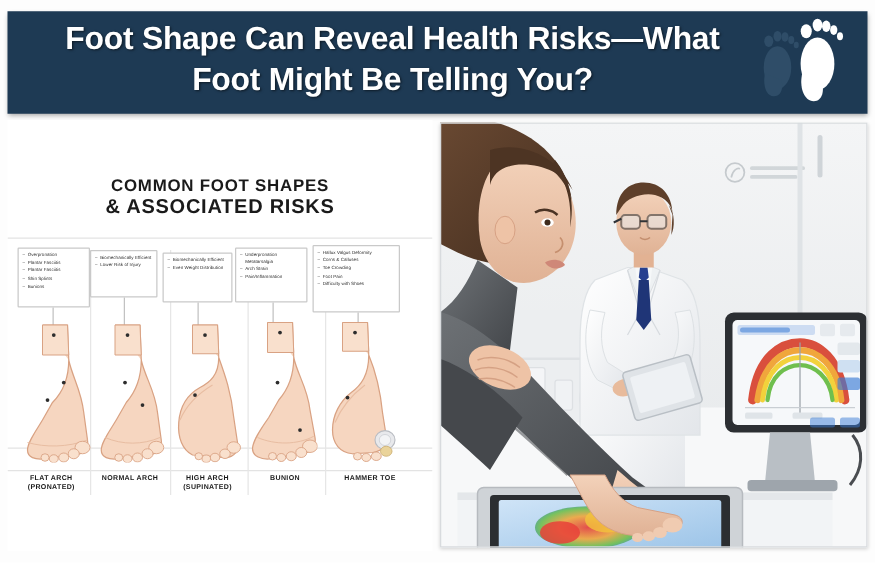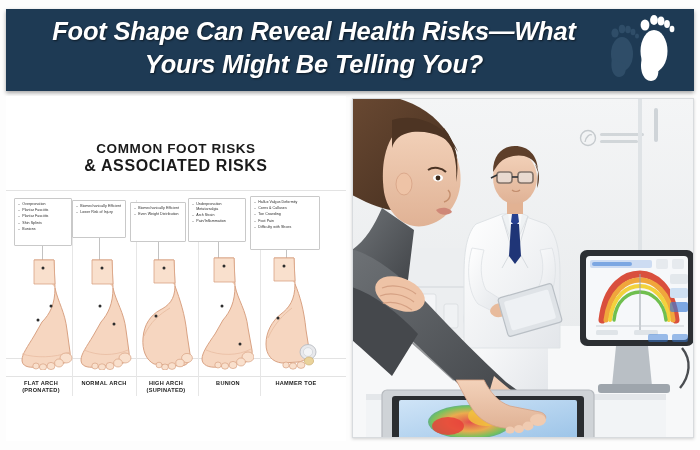--- a/index.html
+++ b/index.html
@@ -9,21 +9,20 @@
     font-family:"Liberation Sans",sans-serif;
   }
   .page{position:relative;width:700px;height:450px;background:#fdfdfd;}
 
   
   .banner{
     position:absolute;left:6px;top:9px;width:688px;height:82px;
     background:#1e3a54;
     box-shadow:0 2px 4px rgba(0,0,0,.35);
     overflow:hidden;
-    font-style:italic;
   }
   .banner-title{
     position:absolute;left:8px;top:6px;width:600px;
     text-align:center;
     color:#ffffff;
     font-weight:bold;
     font-size:25.5px;
     line-height:33px;
     letter-spacing:-.2px;
     text-shadow:1px 1px 2px rgba(0,0,0,.55);
@@ -107,21 +106,21 @@
   .ph{position:absolute;}
 </style>
 </head>
 <body>
 
 <div class="page">
 
   <div class="banner">
     <div class="banner-title">
       <div>Foot Shape Can Reveal Health Risks—What</div>
-      <div>Yours Might Be Telling You?</div>
+      <div>Foot Might Be Telling You?</div>
     </div>
     <div class="feet">
       <svg class="foot-back" width="34" height="56" viewBox="0 0 34 56">
         <ellipse cx="16" cy="31" rx="11" ry="17" fill="#3d5e79"></ellipse>
         <path d="M6 36 C4 45 7 54 13 54 C19 54 21 47 19 41 Z" fill="#3d5e79"></path>
         <ellipse cx="9" cy="10" rx="3.6" ry="4.6" fill="#3d5e79"></ellipse>
         <ellipse cx="16" cy="6" rx="3.2" ry="4.2" fill="#3d5e79"></ellipse>
         <ellipse cx="22" cy="6.5" rx="2.8" ry="3.8" fill="#3d5e79"></ellipse>
         <ellipse cx="27" cy="9" rx="2.4" ry="3.2" fill="#3d5e79"></ellipse>
         <ellipse cx="31" cy="13" rx="2" ry="2.6" fill="#3d5e79"></ellipse>
@@ -134,21 +133,21 @@
         <ellipse cx="27" cy="8" rx="3.4" ry="4.6" fill="#ffffff"></ellipse>
         <ellipse cx="33" cy="11" rx="2.9" ry="3.9" fill="#ffffff"></ellipse>
         <ellipse cx="38" cy="16" rx="2.4" ry="3.2" fill="#ffffff"></ellipse>
       </svg>
     </div>
   </div>
 
   <div class="info">
 
     <div class="info-title">
-      <div>COMMON FOOT RISKS</div>
+      <div>COMMON FOOT SHAPES</div>
       <div class="ln2">&amp; ASSOCIATED RISKS</div>
     </div>
 
     <div class="rule rule-a"></div>
     <div class="rule rule-b"></div>
     <div class="rule rule-c"></div>
 
     <div class="col-sep" style="left:66px;"></div>
     <div class="col-sep" style="left:130px;"></div>
     <div class="col-sep" style="left:192px;"></div>

